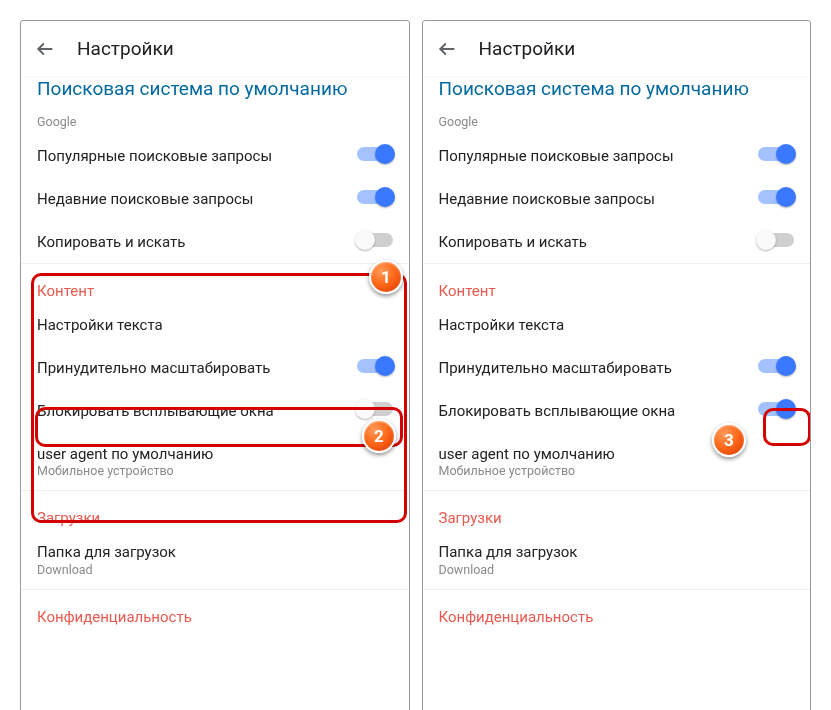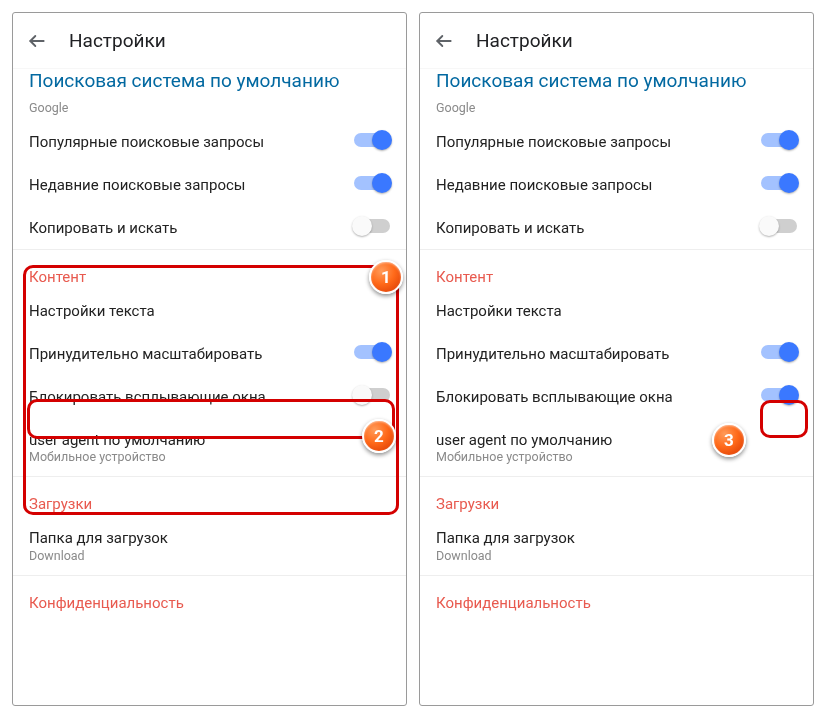--- a/index.html
+++ b/index.html
@@ -7,21 +7,21 @@
     font-family: Roboto, -apple-system, "Segoe UI", Arial, sans-serif;
     background: #ffffff;
     width: 831px;
     height: 710px;
     overflow: hidden;
     position: relative;
   }
   .wrap {
     display: flex;
     gap: 12px;
-    padding: 12px;
+    padding: 20px;
     height: 100%;
   }
   .phone {
     width: 395px;
     height: 694px;
     background: #ffffff;
     border: 1px solid #9a9a9a;
     border-radius: 3px;
     overflow: hidden;
     position: relative;
@@ -115,21 +115,21 @@
     font-size: 17px;
     display: flex;
     align-items: center; justify-content: center;
     pointer-events: none;
   }
   
   .clipped-top {
     padding: 0 16px 6px 16px;
   }
   .clipped-top .label { font-size: 19px; color:#0369a1; }
-  .clipped-top .sub   { font-size: 12.5px; color:#8a8a8a; margin-top:8px; }
+  .clipped-top .sub   { font-size: 12.5px; color:#8a8a8a; margin-top:14px; }
 </style>
 </head>
 <body>
 
 <div class="wrap">
 
   <div class="phone">
     <div class="topbar">
       <span class="back-arrow">
         <svg width="20" height="20" viewBox="0 0 24 24" fill="none" stroke="#5f6368" stroke-width="2.2" stroke-linecap="round" stroke-linejoin="round">

